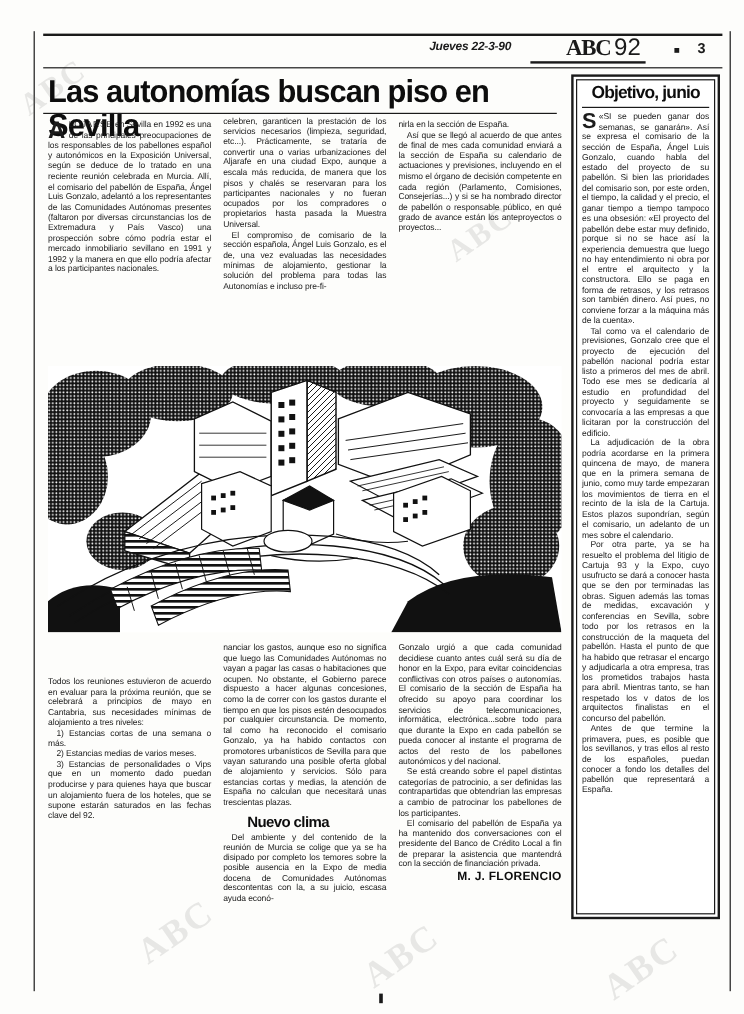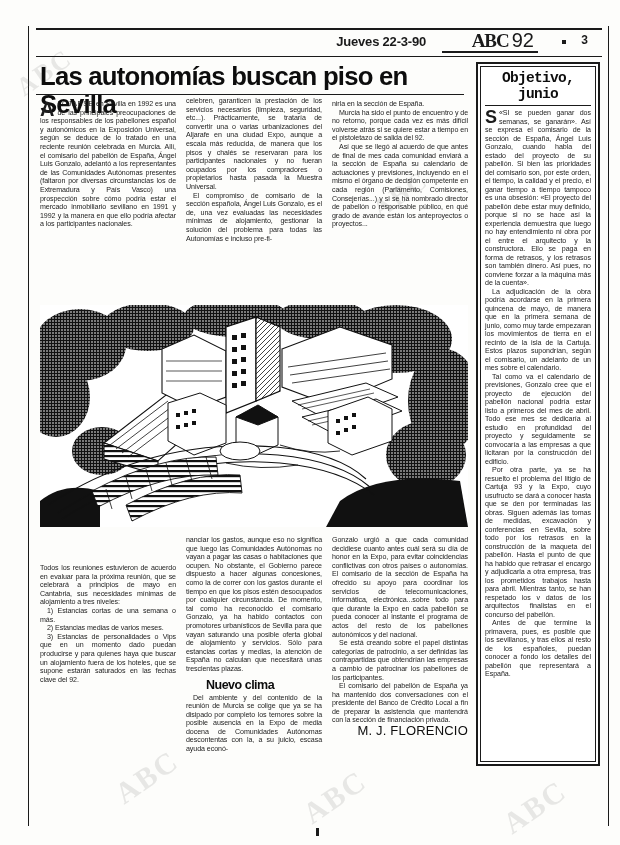--- a/index.html
+++ b/index.html
@@ -49,25 +49,26 @@
     width: 566px; height: 28px;
   }
   #masthead .rule-top {
     position: absolute;
     left: 0; top: 0; width: 100%; height: 2px;
     background: #1a1a1a;
   }
   .date-line {
     position: absolute;
     right: 176px; top: 6px;
-    font-size: 13px;
+    font-size: 10px;
     font-family: "Liberation Sans", sans-serif;
     font-weight: bold;
     letter-spacing: -0.2px;
     color: #1a1a1a;
+    font-style: italic;
   }
   .abc-logo {
     position: absolute;
     right: 68px; top: 1px;
     font-family: "Liberation Serif", serif;
     font-size: 19px;
     font-weight: bold;
     letter-spacing: 0px;
     color: #1a1a1a;
   }
@@ -180,22 +181,22 @@
     font-weight: bold;
     font-size: 12.5px;
     line-height: 14px;
     letter-spacing: -0.5px;
     margin: 4px 0 2px 0;
     color: #0d0d0d;
     padding-left: 20px;
   }
   .byline {
     font-family: "Liberation Sans", sans-serif;
-    font-weight: normal;
-    font-size: 13px;
+    font-weight: bold;
+    font-size: 10px;
     text-align: right;
     letter-spacing: 0.2px;
     margin-top: 2px;
     color: #0d0d0d;
   }
 
   
   #sidebar {
     position: absolute;
     left: 476px; top: 62px;
@@ -208,21 +209,21 @@
   #sidebar-inner {
     position: absolute;
     left: 2px; top: 2px;
     width: 116px;
     height: 696px;
     border: 1px solid #1a1a1a;
     padding: 3px 4px;
     box-sizing: border-box;
   }
   #sidebar-title {
-    font-family: Liberation Mono, monospace;
+    font-family: Liberation Sans, sans-serif;
     font-weight: bold;
     font-size: 14.5px;
     line-height: 16px;
     letter-spacing: -0.7px;
     text-align: center;
     color: #0d0d0d;
     margin-bottom: 3px;
   }
   #sidebar-title-rule {
     height: 1px; background: #1a1a1a; margin-bottom: 3px;
@@ -288,21 +289,20 @@
     <p class="noindent"><span class="dropcap">A</span><span><span class="leadcaps">LOJARSE</span> en Sevilla en 1992 es una de las principales preocupaciones de los responsables de los pabellones español y autonómicos en la Exposición Universal, según se deduce de lo tratado en una reciente reunión celebrada en Murcia. Allí, el comisario del pabellón de España, Ángel Luis Gonzalo, adelantó a los representantes de las Comunidades Autónomas presentes (faltaron por diversas circunstancias los de Extremadura y País Vasco) una prospección sobre cómo podría estar el mercado inmobiliario sevillano en 1991 y 1992 y la manera en que ello podría afectar a los participantes nacionales.</span></p>
   </div>
 
   <div class="col colB-top">
     <p class="noindent">celebren, garanticen la prestación de los servicios necesarios (limpieza, seguridad, etc...). Prácticamente, se trataría de convertir una o varias urbanizaciones del Aljarafe en una ciudad Expo, aunque a escala más reducida, de manera que los pisos y chalés se reservaran para los participantes nacionales y no fueran ocupados por los compradores o propietarios hasta pasada la Muestra Universal.</p>
     <p>El compromiso de comisario de la sección española, Ángel Luis Gonzalo, es el de, una vez evaluadas las necesidades mínimas de alojamiento, gestionar la solución del problema para todas las Autonomías e incluso pre-fi-</p>
   </div>
 
   <div class="col colC-top">
     <p class="noindent">nirla en la sección de España.</p>
-    <p>Murcia ha sido el punto de encuentro y de no retorno, porque cada vez es más difícil volverse atrás si se quiere estar a tiempo en el pistoletazo de salida del 92.</p>
     <p>Así que se llegó al acuerdo de que antes de final de mes cada comunidad enviará a la sección de España su calendario de actuaciones y previsiones, incluyendo en el mismo el órgano de decisión competente en cada región (Parlamento, Comisiones, Consejerías...) y si se ha nombrado director de pabellón o responsable público, en qué grado de avance están los anteproyectos o proyectos...</p>
   </div>
 
   <div id="illustration">
     <svg width="428" height="222" viewBox="0 0 428 222" xmlns="http://www.w3.org/2000/svg">
       <defs>
         <pattern id="stipple" width="4" height="4" patternUnits="userSpaceOnUse">
           <rect width="4" height="4" fill="#fff"></rect>
           <circle cx="1" cy="1" r="0.9" fill="#111"></circle>
           <circle cx="3" cy="3" r="0.7" fill="#111"></circle>
@@ -468,22 +468,22 @@
     <p>El comisario del pabellón de España ya ha mantenido dos conversaciones con el presidente del Banco de Crédito Local a fin de preparar la asistencia que mantendrá con la sección de financiación privada.</p>
     <div class="byline">M. J. FLORENCIO</div>
   </div>
 
   <div id="sidebar">
     <div id="sidebar-inner">
       <div id="sidebar-title">Objetivo, junio</div>
       <div id="sidebar-title-rule"></div>
       <div id="sidebar-body">
         <p class="noindent"><span class="dropcap-s">S</span><span>«SI se pueden ganar dos semanas, se ganarán». Así se expresa el comisario de la sección de España, Ángel Luis Gonzalo, cuando habla del estado del proyecto de su pabellón. Si bien las prioridades del comisario son, por este orden, el tiempo, la calidad y el precio, el ganar tiempo a tiempo tampoco es una obsesión: «El proyecto del pabellón debe estar muy definido, porque si no se hace así la experiencia demuestra que luego no hay entendimiento ni obra por el entre el arquitecto y la constructora. Ello se paga en forma de retrasos, y los retrasos son también dinero. Así pues, no conviene forzar a la máquina más de la cuenta».</span></p>
+        <p>Tal como va el calendario de previsiones, Gonzalo cree que el proyecto de ejecución del pabellón nacional podría estar listo a primeros del mes de abril. Todo ese mes se dedicaría al estudio en profundidad del proyecto y seguidamente se convocaría a las empresas a que licitaran por la construcción del edificio.</p>
         <p>La adjudicación de la obra podría acordarse en la primera quincena de mayo, de manera que en la primera semana de junio, como muy tarde empezaran los movimientos de tierra en el recinto de la isla de la Cartuja. Estos plazos supondrían, según el comisario, un adelanto de un mes sobre el calendario.</p>
-        <p>Tal como va el calendario de previsiones, Gonzalo cree que el proyecto de ejecución del pabellón nacional podría estar listo a primeros del mes de abril. Todo ese mes se dedicaría al estudio en profundidad del proyecto y seguidamente se convocaría a las empresas a que licitaran por la construcción del edificio.</p>
         <p>Por otra parte, ya se ha resuelto el problema del litigio de Cartuja 93 y la Expo, cuyo usufructo se dará a conocer hasta que se den por terminadas las obras. Siguen además las tomas de medidas, excavación y conferencias en Sevilla, sobre todo por los retrasos en la construcción de la maqueta del pabellón. Hasta el punto de que ha habido que retrasar el encargo y adjudicarla a otra empresa, tras los prometidos trabajos hasta para abril. Mientras tanto, se han respetado los v datos de los arquitectos finalistas en el concurso del pabellón.</p>
         <p>Antes de que termine la primavera, pues, es posible que los sevillanos, y tras ellos al resto de los españoles, puedan conocer a fondo los detalles del pabellón que representará a España.</p>
       </div>
     </div>
   </div>
 
   <div class="bottom-mark" style="left:316px; top:828px; width:3px; height:8px;"></div>
 
 </div>
 

